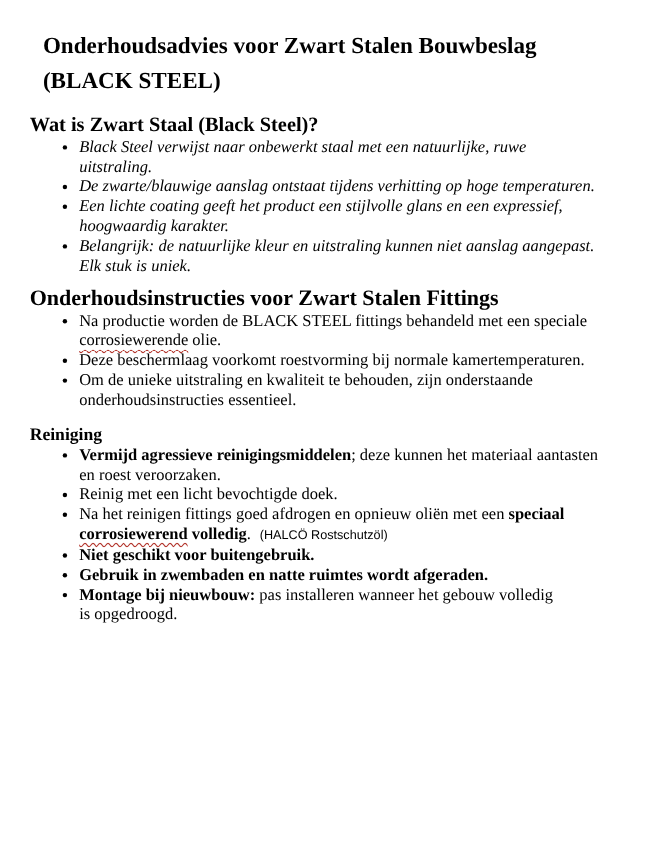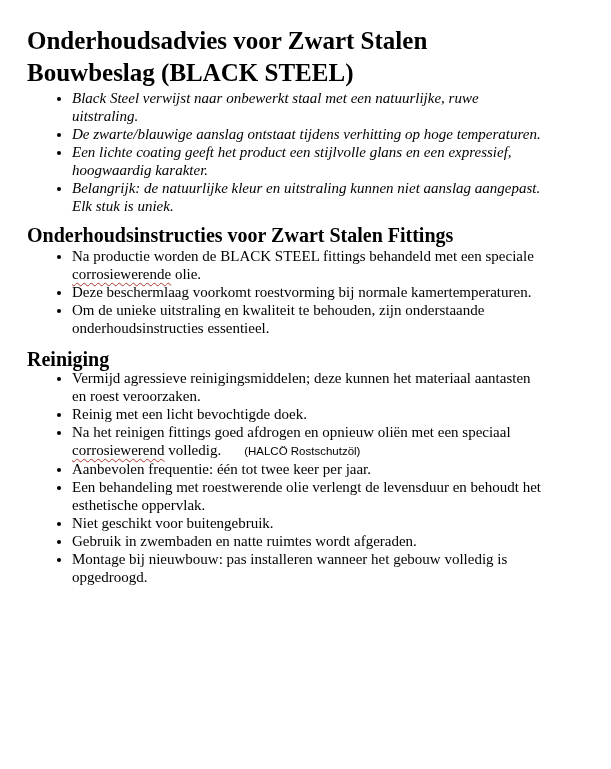--- a/index.html
+++ b/index.html
@@ -4,58 +4,59 @@
 <style>
   * { margin:0; padding:0; box-sizing:border-box; }
   html, body { background:#ffffff; }
   body {
     width:611px; height:769px; overflow:hidden;
     font-family:"Liberation Serif","DejaVu Serif",serif;
     color:#000000;
   }
   .page { padding:25px 36px 0 27px; font-size:15px; line-height:18px; }
 
-  .title   { font-size:25px;   line-height:32px; font-weight:bold; max-width:500px; }
+  .title   { font-size:21px;   line-height:32px; font-weight:bold; max-width:500px;margin-left:12px; }
   .h-large { font-size:20px; line-height:24px; font-weight:bold; }
   .h-medium{ font-size:18.5px; line-height:22px; font-weight:bold; }
-  .h-small { font-size:20px;   line-height:19px; font-weight:bold; }
+  .h-small { font-size:16px;   line-height:19px; font-weight:bold; }
 
   ul.doc-list { list-style:disc outside; margin:0; padding-left:45px; max-width:519px; }
   ul.doc-list li { padding:0; }
 
   .mt-14 { margin-top:14px; }
   .mt-22 { margin-top:22px;font-style:italic; }
   .mt-8  { margin-top:8px;  }
   .mt-13 { margin-top:13px; }
   .mt-15 { margin-top:15px; }
   .mt-12 { margin-top:12px; }
   .mt-17 { margin-top:17px; }
 
-  .b { font-weight:normal; }
+  .b { font-weight:bold; }
   .sp {
     text-decoration-line:underline;
     text-decoration-style:wavy;
     text-decoration-color:#b3352c;
     text-decoration-thickness:1px;
     text-underline-offset:3px;
   }
   .note {
     font-family:"Liberation Sans","DejaVu Sans",sans-serif;
     font-size:11.5px;
-    margin-left:23px;
+    margin-left:8px;
   }
   .li-narrow { max-width:440px; }
 </style>
 </head>
 <body>
 
 <div class="page">
 
   <h1 class="title">Onderhoudsadvies voor Zwart Stalen Bouwbeslag (BLACK STEEL)</h1>
 
+  <h2 class="h-medium mt-14">Wat is Zwart Staal (Black Steel)?</h2>
   <ul class="doc-list mt-22">
     <li>Black Steel verwijst naar onbewerkt staal met een natuurlijke, ruwe uitstraling.</li>
     <li>De zwarte/blauwige aanslag ontstaat tijdens verhitting op hoge temperaturen.</li>
     <li>Een lichte coating geeft het product een stijlvolle glans en een expressief, hoogwaardig karakter.</li>
     <li>Belangrijk: de natuurlijke kleur en uitstraling kunnen niet aanslag aangepast. Elk stuk is uniek.</li>
   </ul>
 
   <h2 class="h-large mt-8">Onderhoudsinstructies voor Zwart Stalen Fittings</h2>
   <ul class="doc-list mt-13">
     <li><span>Na productie worden de BLACK STEEL fittings behandeld met een speciale </span><span class="sp">corrosiewerende</span><span> olie.</span></li>
@@ -63,24 +64,20 @@
     <li>Om de unieke uitstraling en kwaliteit te behouden, zijn onderstaande onderhoudsinstructies essentieel.</li>
   </ul>
 
   <h3 class="h-small mt-13">Reiniging</h3>
   <ul class="doc-list mt-15">
     <li><span class="b">Vermijd agressieve reinigingsmiddelen</span><span>; deze kunnen het materiaal aantasten en roest veroorzaken.</span></li>
     <li>Reinig met een licht bevochtigde doek.</li>
     <li><span>Na het reinigen fittings goed afdrogen en opnieuw oliën met een </span><span class="b">speciaal </span><span class="b sp">corrosiewerend</span><span class="b"> volledig</span><span>.</span><span class="note">(HALCÖ Rostschutzöl)</span></li>
   </ul>
 
-  <ul class="doc-list mt-12">
-    <li><span class="b">Aanbevolen frequentie:</span><span> één tot twee keer per jaar.</span></li>
-    <li>Een behandeling met roestwerende olie verlengt de levensduur en behoudt het esthetische oppervlak.</li>
-  </ul>
 
   <ul class="doc-list mt-17">
     <li class="b">Niet geschikt voor buitengebruik.</li>
     <li class="b">Gebruik in zwembaden en natte ruimtes wordt afgeraden.</li>
     <li class="li-narrow"><span class="b">Montage bij nieuwbouw:</span><span> pas installeren wanneer het gebouw volledig is opgedroogd.</span></li>
   </ul>
 
 </div>
 
 </body></html>

